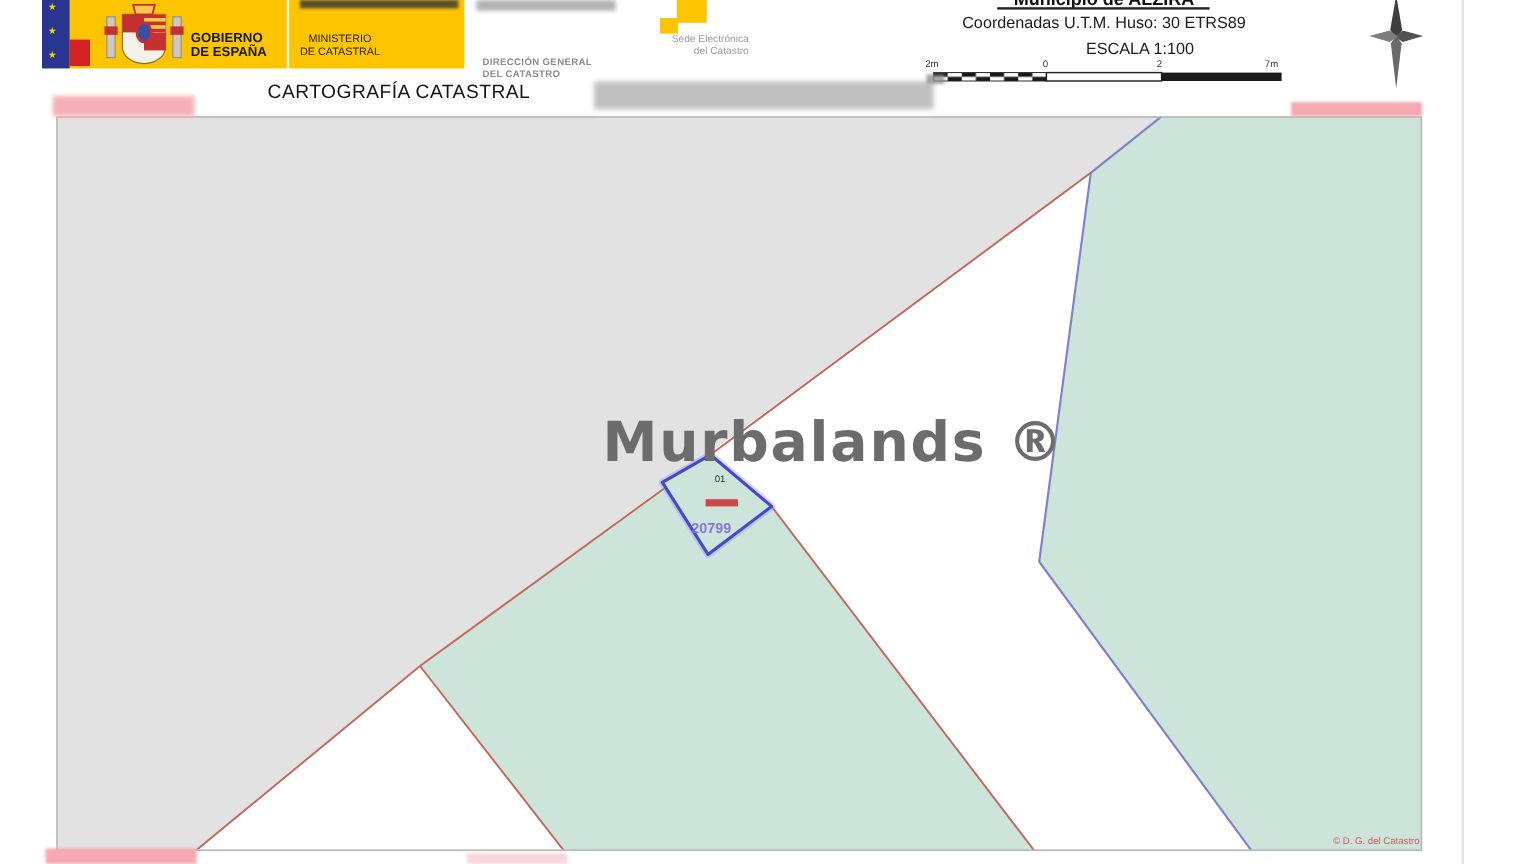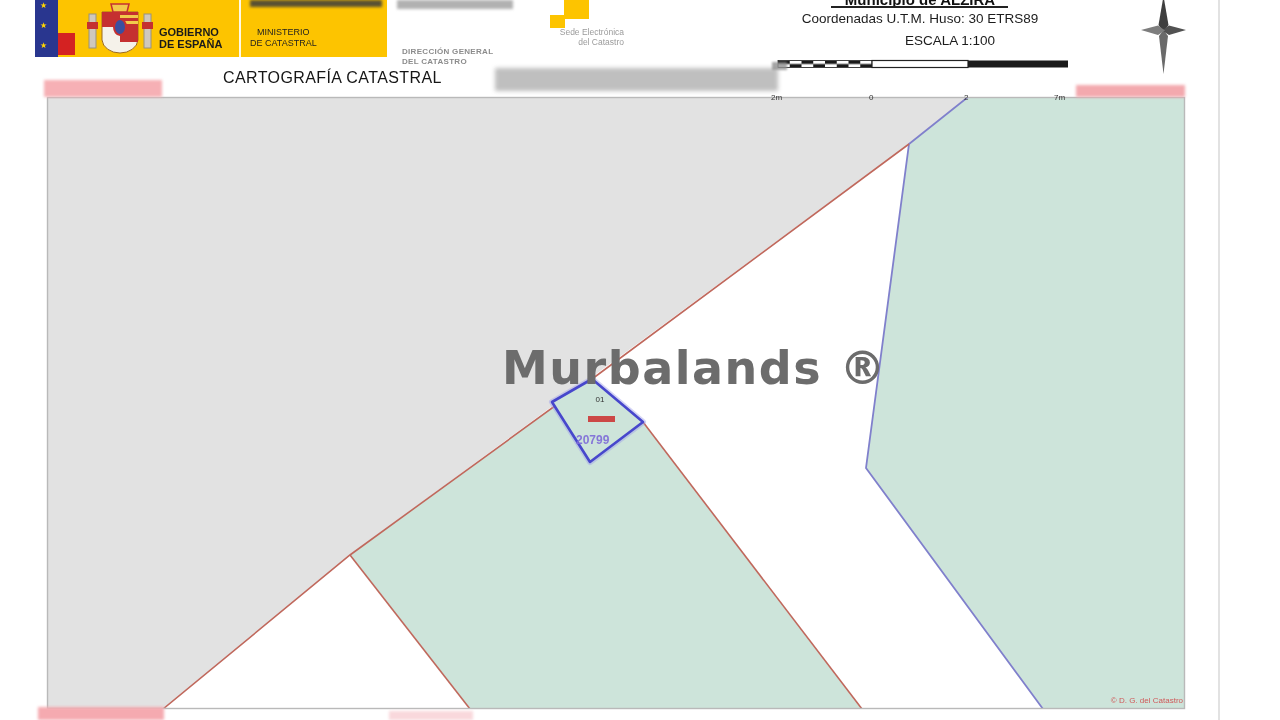--- a/index.html
+++ b/index.html
@@ -24,21 +24,21 @@
   
   .direccion{left:402px;top:25px;font-size:8px;line-height:9.5px;letter-spacing:.3px;color:#8c8c8c;font-weight:bold;margin-top:22px;}
   .sede{left:524px;top:27px;width:100px;text-align:right;font-size:8.5px;line-height:10px;color:#9b9b9b;}
   .sede-sq1{left:564px;top:0;width:25px;height:19px;background:#fdc400;}
   .sede-sq2{left:550px;top:15px;width:15px;height:13px;background:#fdc400;}
   
   .municipio{left:830px;top:-9px;width:180px;text-align:center;font-size:15px;font-weight:bold;color:#111;white-space:nowrap;}
   .mun-underline{left:831px;top:6px;width:177px;height:2px;background:#222;}
   .coords{left:790px;top:11px;width:260px;text-align:center;font-size:13.5px;color:#1c1c1c;white-space:nowrap;}
   .escala{left:845px;top:33px;width:150px;text-align:right;font-size:13.5px;color:#1c1c1c;white-space:nowrap;}
-  .sb-label{position:absolute;font-size:8px;color:#333;top:49px;margin-top:44px;}
+  .sb-label{position:absolute;font-size:8px;color:#333;top:49px;}
   
   .title{left:223px;top:69px;font-size:16px;font-weight:normal;letter-spacing:.4px;color:#161616;white-space:nowrap;}
   
   .watermark{left:502px;top:341px;font-family:"DejaVu Sans",sans-serif;font-weight:bold;
     font-size:46px;letter-spacing:1.5px;color:#6c6c6c;white-space:nowrap;}
   .page-edge{left:1218px;top:0;width:2px;height:720px;background:#e2e2e2;}
   svg text{font-family:"Liberation Sans",sans-serif;}
 </style>
 </head>
 <body>

